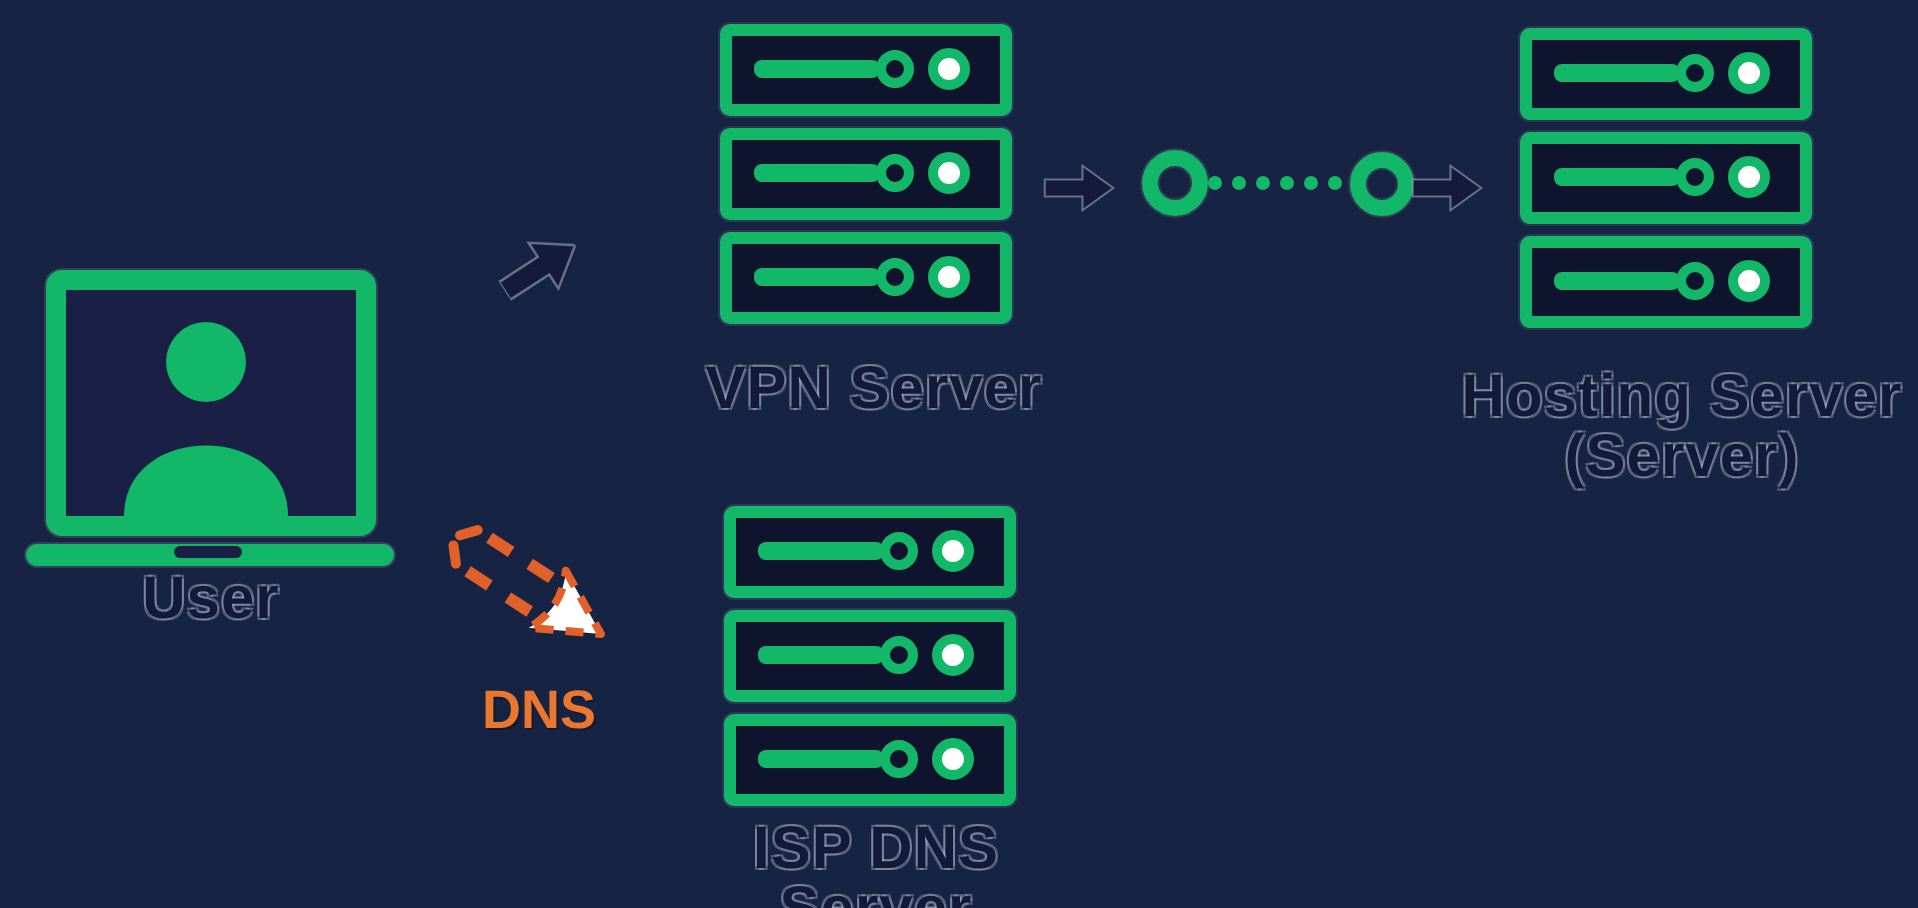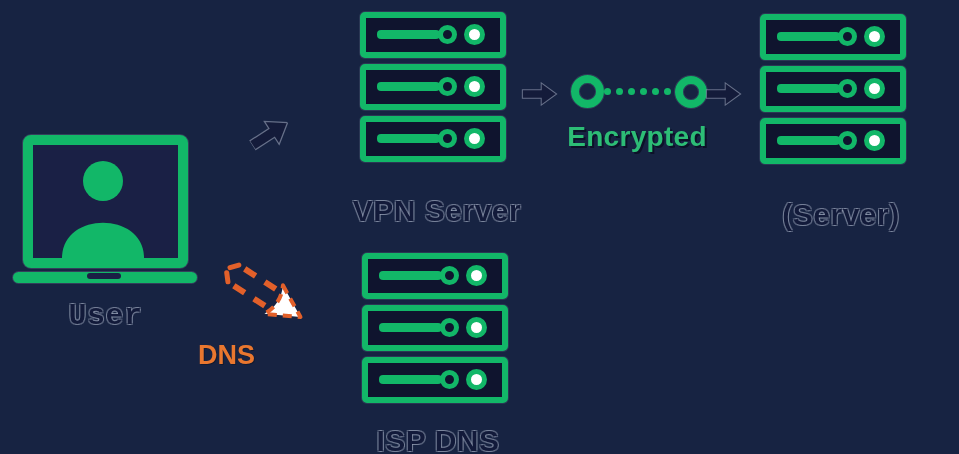--- a/index.html
+++ b/index.html
@@ -35,30 +35,29 @@
                  box-shadow:0 0 0 1px rgba(225,232,245,.14); }
   .laptop-notch { left:87px; top:273px; width:34px; height:6px;
                   background:#1a2045; border-radius:3px; }
 
   
   .dark-label {
     position:absolute; color:#121a3a; font-weight:700; font-size:30px;
     text-align:center; letter-spacing:.5px; line-height:30px;
     text-shadow: 1px 1px 0 rgba(198,208,226,.34), -1px -1px 0 rgba(198,208,226,.34),
                  1px -1px 0 rgba(198,208,226,.34), -1px 1px 0 rgba(198,208,226,.34);
-    margin-top: 16px;
   }
   .green-label {
     position:absolute; color:#2dbd76; font-weight:700; font-size:28px;
     text-align:center; line-height:31px; letter-spacing:.3px;
     text-shadow:2px 2px 0 #0c1228;
   }
   .orange-label {
     position:absolute; color:#e9772f; font-weight:700; font-size:27px;
-    text-align:left; line-height:30px;
+    text-align:right; line-height:30px;
     text-shadow:1px 1px 0 rgba(0,0,0,.25);
   }
 
   
   .tunnel-ring { position:absolute; border:8px solid #12b768; border-radius:50%;
                  box-sizing:border-box; background:transparent;
                  box-shadow:0 0 0 1px rgba(225,232,245,.12), inset 0 0 0 1px rgba(225,232,245,.12); }
   .tunnel-dot  { position:absolute; width:7px; height:7px; border-radius:50%;
                  background:#12b768; top:88px; }
 
@@ -70,21 +69,21 @@
 <div class="stage">
 
   <div class="abs laptop-frame">
     <svg width="145" height="113" viewBox="0 0 145 113">
       <circle cx="70" cy="36" r="20" fill="#12b768"></circle>
       <path d="M29 113 C29 66 111 66 111 113 Z" fill="#12b768"></path>
     </svg>
   </div>
   <div class="abs laptop-base"></div>
   <div class="abs laptop-notch"></div>
-  <div class="dark-label" style="left:43px; top:285px; width:125px;font-family:Liberation Mono, monospace;">User</div>
+  <div class="dark-label" style="left:43px; top:285px; width:125px;">User</div>
 
   <svg class="abs" style="left:249px; top:119px; transform:rotate(-33deg);" width="42" height="30" viewBox="0 0 40 28">
     <path class="arrow-dark" d="M0 9 H22 V1 L40 14 L22 27 V19 H0 Z"></path>
   </svg>
 
   <div class="server-stack" style="left:360px; top:12px;">
     <div class="server-unit">
       <div class="unit-bar"></div>
       <div class="led led-dark"></div>
       <div class="led led-lit"></div>
@@ -110,21 +109,20 @@
   <div>
     <div class="tunnel-dot" style="left:604px;"></div>
     <div class="tunnel-dot" style="left:616px;"></div>
     <div class="tunnel-dot" style="left:628px;"></div>
     <div class="tunnel-dot" style="left:640px;"></div>
     <div class="tunnel-dot" style="left:652px;"></div>
     <div class="tunnel-dot" style="left:664px;"></div>
   </div>
   <div class="tunnel-ring" style="left:675px; top:76px; width:32px; height:32px;"></div>
   <div class="green-label" style="left:545px; top:121px; width:184px;">
-    <div>Encrypted</div>
   </div>
 
   <svg class="abs" style="left:705px; top:82px;" width="37" height="24" viewBox="0 0 40 28">
     <path class="arrow-dark" d="M0 9 H22 V1 L40 14 L22 27 V19 H0 Z"></path>
   </svg>
 
   <div class="server-stack" style="left:760px; top:14px;">
     <div class="server-unit">
       <div class="unit-bar"></div>
       <div class="led led-dark"></div>
@@ -135,20 +133,21 @@
       <div class="led led-dark"></div>
       <div class="led led-lit"></div>
     </div>
     <div class="server-unit">
       <div class="unit-bar"></div>
       <div class="led led-dark"></div>
       <div class="led led-lit"></div>
     </div>
   </div>
   <div class="dark-label" style="left:728px; top:184px; width:226px;">
+    <div>Hosting Server</div>
     <div>(Server)</div>
   </div>
 
   <svg class="abs" style="left:215px; top:252px;" width="118" height="85" viewBox="0 0 118 85">
     <g transform="translate(10,16) rotate(33)">
       <path d="M10 -10 L4 -3 M4 3 L10 10" stroke="#e2602a" stroke-width="5" fill="none" stroke-linecap="round"></path>
       <line x1="17" y1="-10" x2="60" y2="-10" stroke="#e2602a" stroke-width="6" stroke-dasharray="13 11"></line>
       <line x1="17" y1="10" x2="60" y2="10" stroke="#e2602a" stroke-width="6" stroke-dasharray="13 11"></line>
       <path d="M58 -17 L90 0 L58 17 C64 6 64 -6 58 -17 Z" fill="#ffffff" stroke="#e2602a" stroke-width="4" stroke-dasharray="9 6" stroke-linejoin="round"></path>
     </g>

